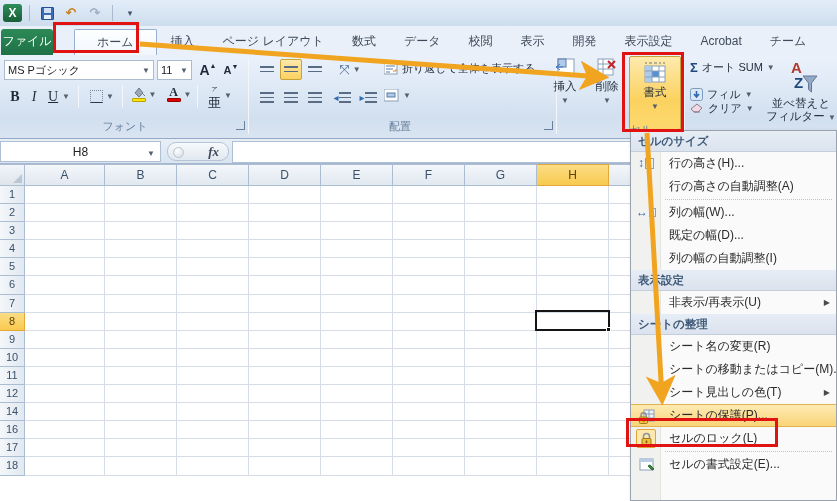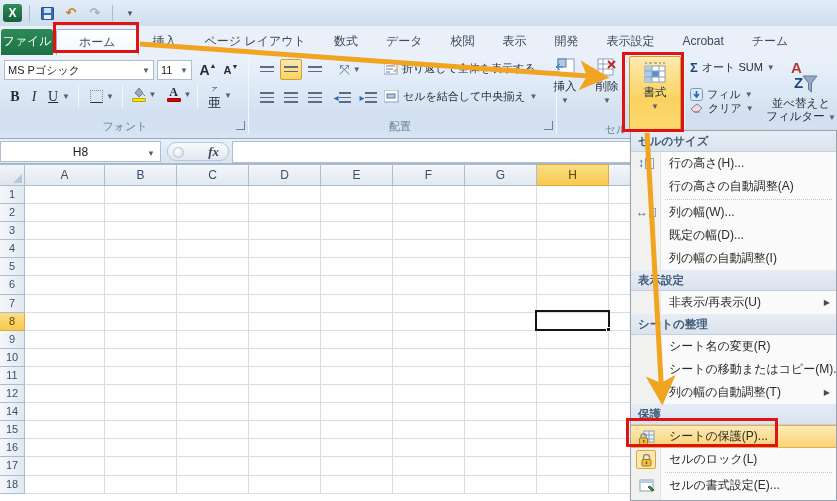--- a/index.html
+++ b/index.html
@@ -23,21 +23,21 @@
   .undo-g{color:#c8821d;font-weight:bold;}
   .redo-g{color:#9fb0c4;font-weight:bold;}
   .qat-more{font-size:9px;color:#44546a;line-height:18px;}
 
   
   .tabrow{position:absolute;left:0;top:26px;width:837px;height:29px;background:#e9f0f9;display:flex;align-items:flex-end;}
   .tab-file{height:26px;width:52px;margin-left:1px;background:linear-gradient(#2c8a57,var(--xlgreen));
     color:#fff;text-align:center;line-height:25px;border-radius:3px 3px 0 0;font-size:12px;}
   .tab{height:26px;padding:0 14px;line-height:25px;color:#3f4a5a;font-size:12px;}
   .tab.selected{background:linear-gradient(#feffff,#f1f6fc);border:1px solid #98b1d1;border-bottom:none;
-    border-radius:2px 2px 0 0;margin-left:3px;padding:0 22px;}
+    border-radius:2px 2px 0 0;margin-left:21px;padding:0 22px;}
 
   
   .ribbon{position:absolute;left:0;top:55px;width:837px;height:84px;
     background:linear-gradient(180deg,#eaf1fb 0%,#dde8f5 45%,#d1dfef 75%,#dae4f1 100%);
     border-bottom:1px solid #93a9c6;font-size:11px;}
   .gsep{position:absolute;top:3px;width:1px;height:76px;background:#c2cfe1;border-right:1px solid #f3f7fb;}
   .grp-label{position:absolute;color:#68809d;font-size:11px;text-align:center;}
   .launcher{position:absolute;width:9px;height:9px;border-right:1.5px solid #68809d;border-bottom:1.5px solid #68809d;}
   .combo{position:absolute;background:#fff;border:1px solid #abbccf;height:20px;display:flex;align-items:center;
     padding:0 3px;font-size:11px;color:#222;}
@@ -228,21 +228,20 @@
       </div>
     <div class="rbtn" style="left:356px;top:32px;width:24px;">
         <span style="color:#2f6db3;font-size:10px;">▸</span>
         <span class="lines short"></span>
       </div>
     <div class="txtbtn" style="left:384px;top:34px;">
       <svg width="15" height="13">
           <rect x="0" y="0" width="14" height="12" fill="#fff" stroke="#8aa0b8"></rect>
           <rect x="3" y="4" width="8" height="4" fill="#aecbeb" stroke="#5a7aa5"></rect>
         </svg>
-      <span>セルを結合して中央揃え</span>
         <span class="car">▼</span>
     </div>
     <div class="grp-label" style="left:340px;top:64px;width:120px;">配置</div>
     <div class="launcher" style="left:544px;top:66px;"></div>
     <div class="gsep" style="left:556px;"></div>
 
     <div class="big-btn" style="left:546px;top:3px;width:38px;height:60px;">
       <svg width="20" height="19">
           <rect x="3" y="1" width="16" height="16" fill="#fff" stroke="#8aa0b8"></rect>
           <rect x="3" y="1" width="8" height="8" fill="#aecbeb" stroke="#5a7aa5"></rect>
@@ -264,21 +263,21 @@
       <svg width="24" height="22">
           <path d="M2 2 h2 M20 2 h2 M6 2 h12" stroke="#6b7786" stroke-dasharray="3 2"></path>
           <rect x="2" y="5" width="20" height="16" fill="#fff" stroke="#8aa0b8"></rect>
           <rect x="2" y="5" width="7" height="16" fill="#aecbeb"></rect>
           <rect x="9" y="10" width="7" height="6" fill="#5b8fd4"></rect>
           <path d="M9 5 v16 M16 5 v16 M2 10 h20 M2 16 h20" stroke="#8aa0b8"></path>
         </svg>
       <span>書式</span>
         <span class="car">▼</span>
     </div>
-    <div class="grp-label" style="left:594px;top:67px;width:44px;">セル</div>
+    <div class="grp-label" style="left:619px;top:67px;width:44px;">セル</div>
     <div class="gsep" style="left:684px;"></div>
 
     <div class="txtbtn" style="left:690px;top:5px;">
       <span style="font-weight:bold;color:#1F497D;font-size:13px;">Σ</span>
       <span>オート SUM</span>
         <span class="car">▼</span>
     </div>
     <div class="txtbtn" style="left:690px;top:32px;">
       <svg width="13" height="13">
           <rect x="0.5" y="0.5" width="12" height="12" rx="2" fill="#dbe7f5" stroke="#7d9bbf"></rect>
@@ -484,32 +483,20 @@
         <div class="cell" style="width: 72px;"></div>
         <div class="cell" style="width: 72px;"></div>
         <div class="cell" style="width: 72px;"></div>
         <div class="cell" style="width: 72px;"></div>
         <div class="cell" style="width: 72px;"></div>
         <div class="cell" style="width: 72px;"></div>
         <div class="cell" style="width: 72px;"></div>
         <div class="cell" style="width: 22px;"></div>
       </div>
       <div class="grid-row">
-        <div class="row-hdr">15</div>
-        <div class="cell" style="width: 80px;"></div>
-        <div class="cell" style="width: 72px;"></div>
-        <div class="cell" style="width: 72px;"></div>
-        <div class="cell" style="width: 72px;"></div>
-        <div class="cell" style="width: 72px;"></div>
-        <div class="cell" style="width: 72px;"></div>
-        <div class="cell" style="width: 72px;"></div>
-        <div class="cell" style="width: 72px;"></div>
-        <div class="cell" style="width: 22px;"></div>
-      </div>
-      <div class="grid-row">
         <div class="row-hdr">16</div>
         <div class="cell" style="width: 80px;"></div>
         <div class="cell" style="width: 72px;"></div>
         <div class="cell" style="width: 72px;"></div>
         <div class="cell" style="width: 72px;"></div>
         <div class="cell" style="width: 72px;"></div>
         <div class="cell" style="width: 72px;"></div>
         <div class="cell" style="width: 72px;"></div>
         <div class="cell" style="width: 72px;"></div>
         <div class="cell" style="width: 22px;"></div>
@@ -562,22 +549,21 @@
         </span>
       <span>列の幅(W)...</span>
     </div>
     <div class="m-item"><span>既定の幅(D)...</span></div>
     <div class="m-item"><span>列の幅の自動調整(I)</span></div>
     <div class="m-hdr">表示設定</div>
     <div class="m-item"><span>非表示/再表示(U)</span><span class="m-sub">▶</span></div>
     <div class="m-hdr">シートの整理</div>
     <div class="m-item"><span>シート名の変更(R)</span></div>
     <div class="m-item"><span>シートの移動またはコピー(M)...</span></div>
-    <div class="m-item"><span>列の幅の自動調整(T)</span><span class="m-sub">▶</span></div>
-    <div class="m-hdr">保護</div>
+    <div class="m-item"><span>シート見出しの色(T)</span><span class="m-sub">▶</span></div>
     <div class="m-item hl">
       <span class="m-ico">
         <svg width="17" height="16" viewBox="0 0 17 16">
             <rect x="6" y="1" width="10" height="11" fill="#eef3f8" stroke="#8aa0b8"></rect>
             <path d="M6 5 h10 M6 9 h10 M11 1 v11" stroke="#8aa0b8"></path>
             <path d="M3 8 v-1.6 a2.6 2.6 0 0 1 5.2 0 V8" fill="none" stroke="#8d9298" stroke-width="1.5"></path>
             <rect x="1.5" y="8" width="8" height="6.5" rx="1" fill="#f0bf3e" stroke="#9c7a1e"></rect>
             <rect x="5" y="10" width="1.4" height="2.6" fill="#6d5413"></rect>
           </svg>
       </span>

